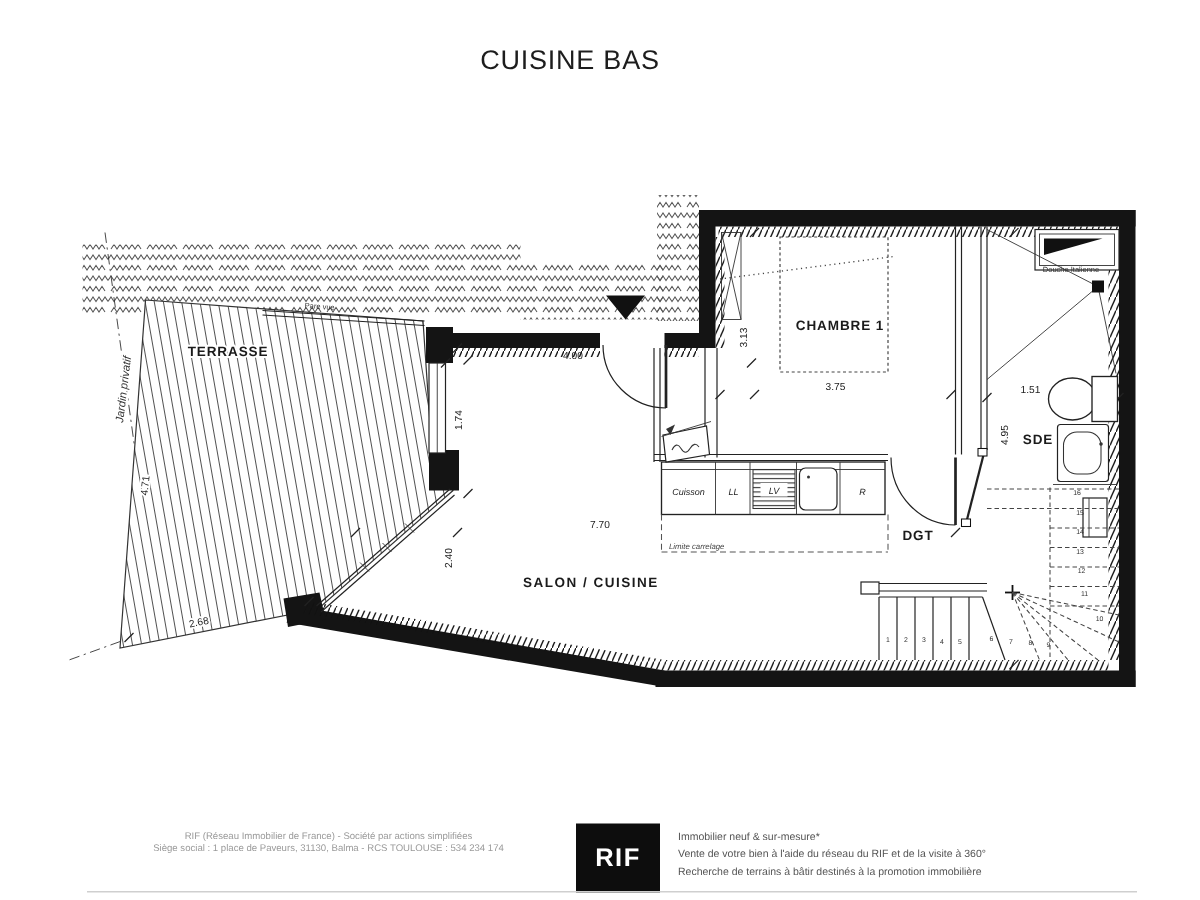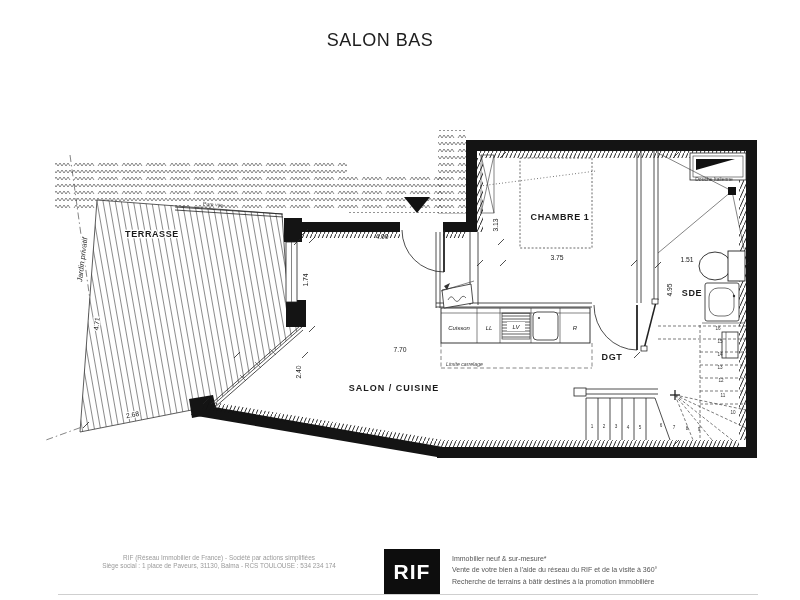--- a/index.html
+++ b/index.html
@@ -17,30 +17,30 @@
   .thin{stroke:#222;stroke-width:.8;fill:none;}
   .vthin{stroke:#333;stroke-width:.6;fill:none;}
   .dash{stroke:#444;stroke-width:.7;fill:none;stroke-dasharray:3 2;}
   .wall{fill:#141414;stroke:none;}
   .white{fill:#fff;}
   .footer-left{position:absolute;left:58px;top:552px;width:322px;text-align:center;}
   .f-bold{font-size:9.5px;font-weight:bold;color:#111;letter-spacing:.2px;}
   .f-small{font-size:6.4px;color:#9a9a9a;margin-top:1.5px;}
   .logo{position:absolute;left:384px;top:549px;width:56px;height:46px;background:#0d0d0d;
         color:#fff;display:flex;align-items:center;justify-content:center;
-        font-weight:bold;font-size:21px;letter-spacing:1px;}
+        font-weight:bold;font-size:17px;letter-spacing:1px;}
   .footer-right{position:absolute;left:452px;top:553px;font-size:7px;color:#555;line-height:11.3px;}
   .hairline{position:absolute;top:594px;left:58px;width:700px;height:1px;background:#cfcfcf;}
 </style>
 </head>
 <body>
 
 <div class="page">
 
-  <div class="title">SALON BAS</div>
+  <div class="title">CUISINE BAS</div>
 
   <svg width="800" height="545" viewBox="0 0 800 545">
     <defs>
       <pattern id="hatch" width="6" height="10" patternUnits="userSpaceOnUse" patternTransform="rotate(-10)">
         <rect width="6" height="10" fill="#fff"></rect>
         <line x1="0" y1="0" x2="0" y2="10" stroke="#2b2b2b" stroke-width="1.1"></line>
       </pattern>
       <pattern id="ins" width="4" height="9" patternUnits="userSpaceOnUse">
         <path d="M0,9 L4,0" stroke="#111" stroke-width="0.9" fill="none"></path>
       </pattern>

